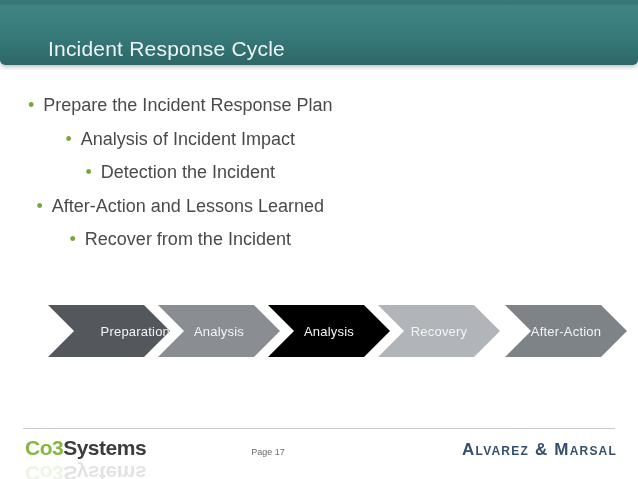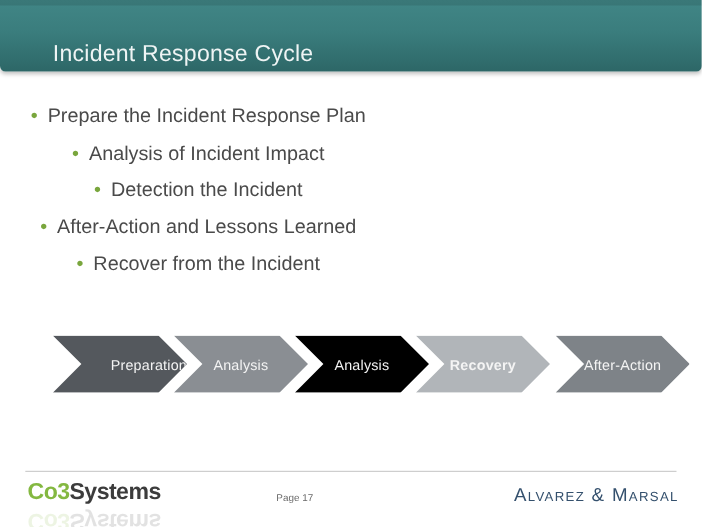--- a/index.html
+++ b/index.html
@@ -36,21 +36,21 @@
   .flow{position:absolute;left:0;top:305px;width:638px;height:100px;}
   .chevron{
     position:absolute;top:0;height:52px;width:122px;
     clip-path:polygon(0 0, calc(100% - 26px) 0, 100% 50%, calc(100% - 26px) 100%, 0 100%, 26px 50%);
     display:flex;align-items:center;justify-content:center;
   }
   .chevron span{
     font-size:13px;color:var(--chevron_text);letter-spacing:0.2px;white-space:nowrap;
   }
   .chev-0{left:48px;} .chev-1{left:158px;} .chev-2{left:268px;}
-  .chev-3{left:378px;font-weight:bold;} .chev-4{left:505px;}
+  .chev-3{left:378px;} .chev-4{left:505px;}
   
   .footer-line{
     position:absolute;left:23px;top:428px;width:592px;height:1px;
     background:var(--footer_line);
   }
   .logo{
     position:absolute;left:25px;top:436px;
     font-size:21px;font-weight:bold;letter-spacing:-0.5px;white-space:nowrap;
   }
   .logo .co3{color:var(--co3_green);}
@@ -58,21 +58,21 @@
   .logo-reflection{
     position:absolute;left:0;top:25px;transform:scaleY(-1);
     opacity:0.14;filter:blur(0.6px);
   }
   .page-num{
     position:absolute;left:0;top:447px;width:536px;text-align:center;
     font-size:9px;color:var(--page_gray);
   }
   .brand{
     position:absolute;right:21px;top:440px;
-    font-size:17px;font-weight:normal;font-variant:small-caps;
+    font-size:17px;font-weight:bold;font-variant:small-caps;
     letter-spacing:1.2px;color:var(--brand_navy);white-space:nowrap;
   }
 </style>
 </head>
 <body>
 
 <div class="header">
   <h1 class="header-title">Incident Response Cycle</h1>
 </div>
 

